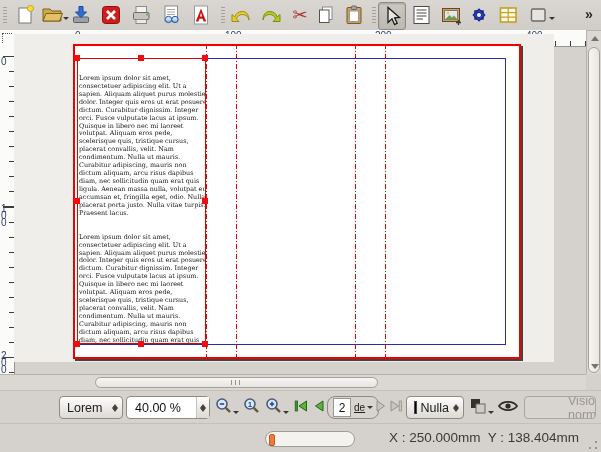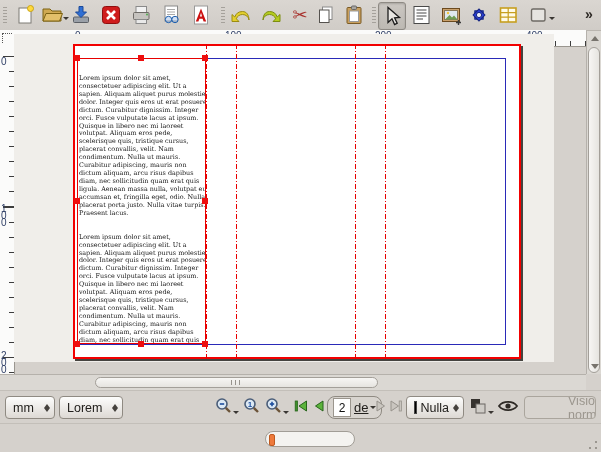--- a/index.html
+++ b/index.html
@@ -52,21 +52,21 @@
   .spin{display:flex;flex-direction:column;align-items:center;gap:2px;margin-left:auto;padding-left:4px;}
   .spin i{display:block;width:0;height:0;border:3.5px solid transparent;}
   .spin .up{border-bottom:4px solid #45423d;margin-bottom:-1px;}
   .spin .dn{border-top:4px solid #45423d;margin-top:-1px;}
   .zoombox{position:absolute;left:126px;top:5px;width:84px;height:23px;box-sizing:border-box;border:1px solid #8f8a82;border-radius:4px;background:#fff;display:flex;align-items:center;font-size:12.5px;color:#111;}
   .zoombox .val{padding-left:8px;flex:1;}
   .zoombox .spin{border-left:1px solid #c5c1bb;height:100%;justify-content:center;padding:0 3px;background:linear-gradient(#fdfdfc,#ddd9d4);}
   .ibtn{position:absolute;top:5px;height:23px;display:flex;align-items:center;justify-content:center;border-radius:3px;}
   .pagegroup{position:absolute;left:327px;top:5px;height:23px;box-sizing:border-box;border:1px solid #8f8a82;border-radius:8px;background:#d8d4cf;display:flex;align-items:center;padding:0 5px;gap:3px;}
   .pagefield{width:16px;height:17px;background:#fff;border:1px solid #9b968e;font-size:12px;display:flex;align-items:center;justify-content:center;color:#111;}
-  .oflabel{font-size:13px;color:#22201d;display:flex;align-items:center;gap:2px;text-decoration:underline;}
+  .oflabel{font-size:10px;color:#22201d;display:flex;align-items:center;gap:2px;text-decoration:underline;}
   .swatch{width:11px;height:11px;background:#000;border:1px solid #444;}
 
   
   .status{position:absolute;left:0;top:423px;width:601px;height:29px;background:#d5d1cc;border-top:1px solid #c3bfb9;}
   .progress{position:absolute;left:265px;top:7px;width:90px;height:16px;box-sizing:border-box;border:1px solid #a19d96;border-radius:8px;background:#f4f3f0;}
   .progress-fill{position:absolute;left:3px;top:2px;width:4px;height:10px;border-radius:2px;background:#ee7a3c;border:1px solid #bf5a20;}
   .coords{position:absolute;right:22px;top:6px;font-size:13.5px;color:#3a3a3a;white-space:pre;}
   .rgrip{position:absolute;right:2px;bottom:2px;width:12px;height:12px;background:
     radial-gradient(circle at 9px 3px,#9a968f 1px,transparent 1.4px),
     radial-gradient(circle at 9px 9px,#9a968f 1px,transparent 1.4px),
@@ -332,29 +332,29 @@
         <span class="arrow-down"></span>
       </div>
   </div>
   <div class="hsb">
     <div class="hsb-thumb">
         <div class="hsb-grip"></div>
       </div>
   </div>
 
   <div class="tb-bottom">
-    <div class="combo" style="left:5px;width:50px">
-      <span>mm</span>
+    <div class="combo" style="left:59px;width:64px">
+      <span>Lorem</span>
       <span class="spin">
           <i class="up"></i>
           <i class="dn"></i>
         </span>
     </div>
-    <div class="combo" style="left:59px;width:64px">
-      <span>Lorem</span>
+    <div class="zoombox">
+      <span class="val">40.00 %</span>
       <span class="spin">
           <i class="up"></i>
           <i class="dn"></i>
         </span>
     </div>
 
     <div class="ibtn" style="left:214px;width:26px">
       <span><svg width="18" height="18">
             <circle cx="7" cy="7" r="5" fill="#dce9f5" stroke="#4a5d78" stroke-width="1.6"></circle>
             <line x1="10.8" y1="10.8" x2="15" y2="15" stroke="#6b5338" stroke-width="2.4"></line>
@@ -440,16 +440,17 @@
           <i class="up"></i>
           <i class="dn"></i>
         </span>
     </div>
   </div>
 
   <div class="status">
     <div class="progress">
       <div class="progress-fill"></div>
     </div>
+    <div class="coords">X : 250.000mm  Y : 138.404mm</div>
     <div class="rgrip"></div>
   </div>
 
 </div>
 
 </body></html>

